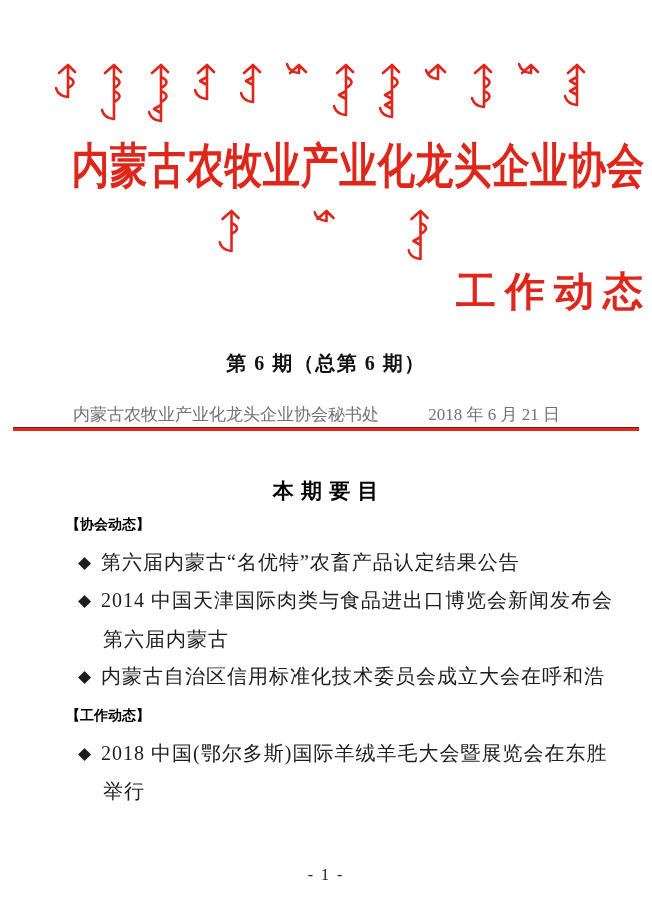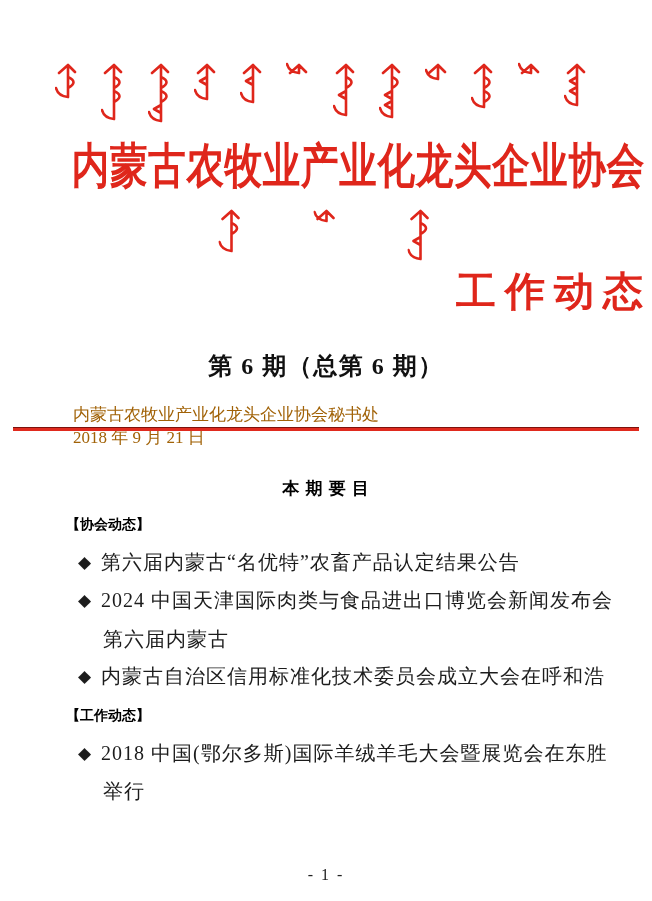--- a/index.html
+++ b/index.html
@@ -27,37 +27,37 @@
     letter-spacing:1px;
   }
   .bulletin-title {
     position:absolute; top:264px; left:0; width:100%;
     text-align:right; white-space:nowrap;
     font-size:40px; font-weight:bold; color:var(--accent);
     letter-spacing:9px; text-indent:9px;
   }
   .issue-line {
     position:absolute; top:350px; left:0; width:100%;
-    text-align:center; font-size:24px; font-weight:bold; color:#111;
+    text-align:center; font-size:20px; font-weight:bold; color:#111;
     letter-spacing:1.5px;
   }
   .pub-row {
     position:absolute; top:403px; left:73px; width:487px;
     display:flex; justify-content:space-between; align-items:baseline;
-    font-size:17px; color:#a16207; white-space:nowrap;flex-direction:column;
+    font-size:17px; color:#737373; white-space:nowrap;
   }
   .header-rule {
     position:absolute; top:427px; left:13px; width:626px; height:4px;
     background:linear-gradient(to bottom, #7d120c 0 34%, #e02a1e 34% 100%);
   }
 
   
   .toc-heading {
     position:absolute; top:477px; left:0; width:100%;
-    text-align:center; font-size:17px; font-weight:bold; color:#000;
+    text-align:center; font-size:21px; font-weight:bold; color:#000;
     letter-spacing:1px;
   }
   .toc-body {
     position:absolute; top:506px; left:66px; width:535px;
     font-size:20px; line-height:37.6px; letter-spacing:1px; color:#1c1c1c;
   }
   .toc-section-title {
     font-family:"Liberation Sans","DejaVu Sans",sans-serif;
     font-weight:bold; font-size:14px; letter-spacing:0; color:#000;
   }
@@ -127,37 +127,37 @@
     </div>
 
   <div class="org-title">内蒙古农牧业产业化龙头企业协会</div>
 
   <div class="bulletin-title">工作动态</div>
 
   <div class="issue-line">第 6 期（总第 6 期）</div>
 
   <div class="pub-row">
     <span>内蒙古农牧业产业化龙头企业协会秘书处</span>
-    <span>2018 年 9 月 21 日</span>
+    <span>2018 年 6 月 21 日</span>
   </div>
 
   <div class="header-rule"></div>
 
   <div class="toc-heading">本 期 要 目</div>
 
   <div class="toc-body">
 
     <div class="toc-section-title">【协会动态】</div>
 
     <div class="toc-item">
       <span class="bullet">◆</span><span>第六届内蒙古“名优特”农畜产品认定结果公告</span>
     </div>
 
     <div class="toc-item">
-      <span class="bullet">◆</span><span>2024 中国天津国际肉类与食品进出口博览会新闻发布会</span>
+      <span class="bullet">◆</span><span>2014 中国天津国际肉类与食品进出口博览会新闻发布会</span>
     </div>
     <div class="toc-cont">第六届内蒙古</div>
 
     <div class="toc-item">
       <span class="bullet">◆</span><span>内蒙古自治区信用标准化技术委员会成立大会在呼和浩</span>
     </div>
 
     <div class="toc-section-title">【工作动态】</div>
 
     <div class="toc-item">

